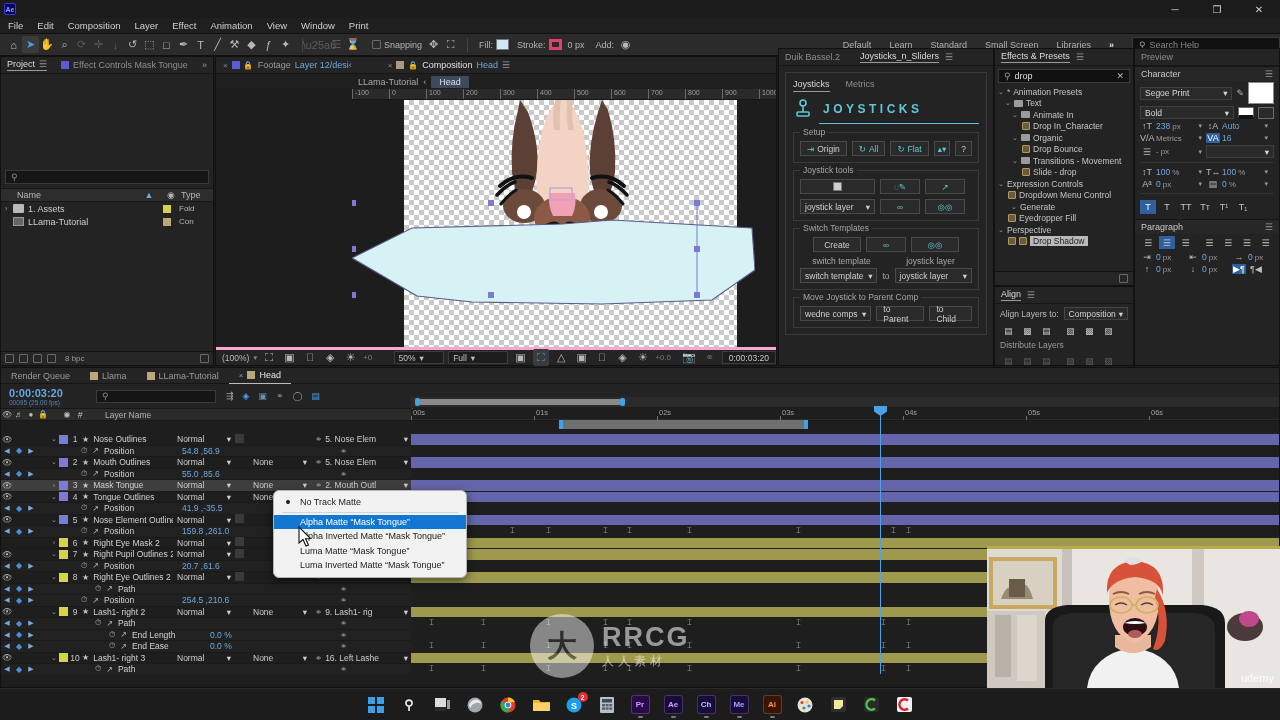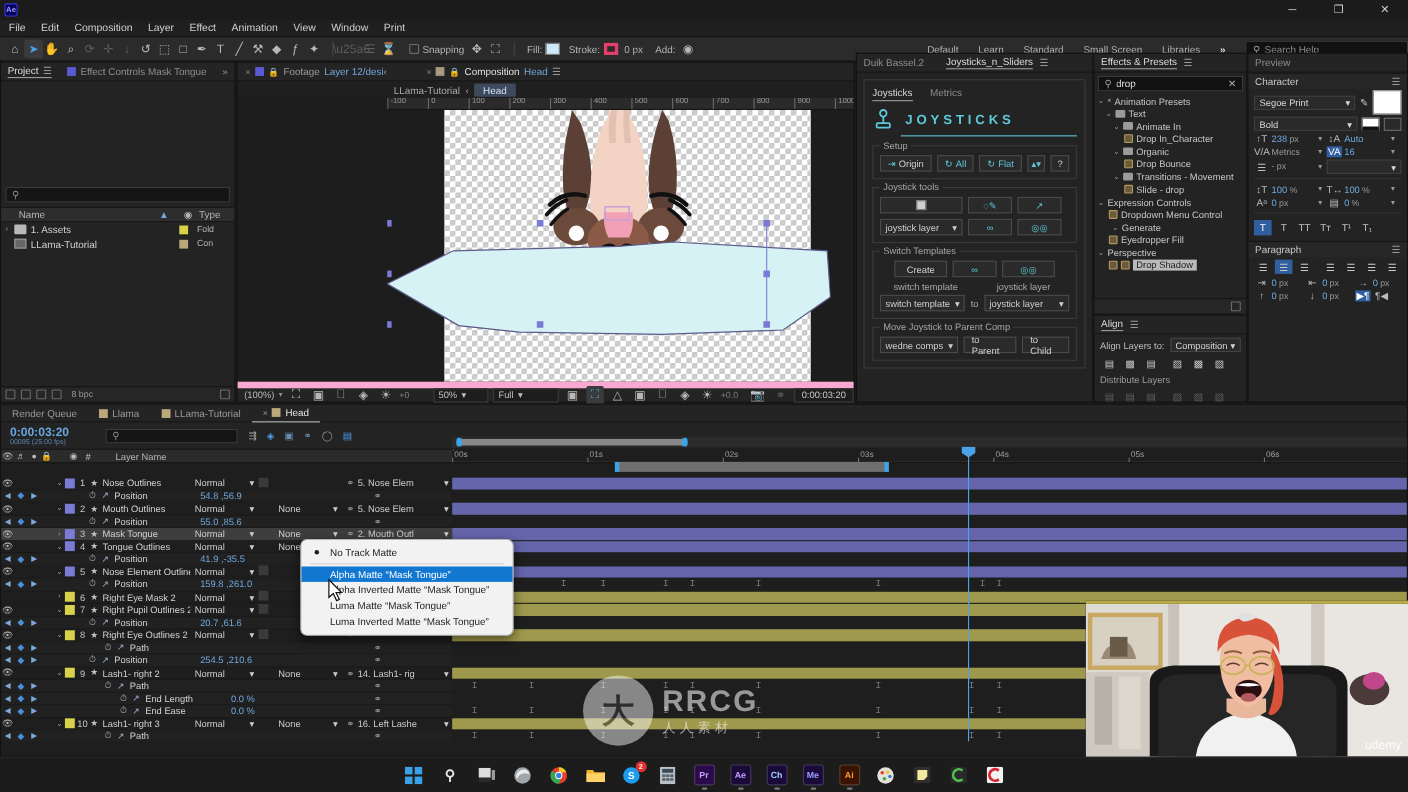--- a/index.html
+++ b/index.html
@@ -89,21 +89,21 @@
             border-bottom:1px solid #151515; overflow:hidden; }
   .ruler-h .tk{ position:absolute; top:0; font-size:7px; color:#9a9a9a; padding-left:2px;
                 border-left:1px solid #6a6a6a; height:11px; }
   .canvas-wrap{ position:absolute; left:136px; top:43px; width:403px; height:252px; background:#1d1d1d;}
   .checker{ position:absolute; left:52px; top:0; width:333px; height:252px;
             background-image:
               linear-gradient(45deg,#c9c9c9 25%,transparent 25%,transparent 75%,#c9c9c9 75%),
               linear-gradient(45deg,#c9c9c9 25%,transparent 25%,transparent 75%,#c9c9c9 75%);
             background-size:10px 10px; background-position:0 0,5px 5px; background-color:#fff;}
   .vbar{ height:18px; background:#242424; position:absolute; bottom:0; left:0; right:0;
-         display:flex; align-items:center; gap:4px; border-top:6px solid #f9a8d4; padding-left:6px;}
+         display:flex; align-items:center; gap:4px; border-top:3px solid #f9a8d4; padding-left:6px;}
   .vsel{ background:#1d1d1d;border:1px solid #3c3c3c; height:13px; display:flex;align-items:center;
          padding:0 4px; gap:4px; font-size:8.5px; color:#c0c0c0;}
   .vtc{ background:#1d1d1d; border:1px solid #3c3c3c; height:13px; display:flex;align-items:center;
         padding:0 6px; font-size:8.5px; color:#c8c8c8;}
 
   
   #duik{ left:778px; top:48px; width:216px; height:318px; background:#232323;}
   .duik-body{ margin:6px; border:1px solid #3a3a3a; padding:6px 7px; }
   .duik-tabs{ display:flex; gap:16px; font-size:9px; color:#8e8e8e; margin-bottom:7px;}
   .duik-tabs .a{ color:#d8d8d8; border-bottom:1px solid #9a9a9a; padding-bottom:2px;}
@@ -1190,21 +1190,21 @@
             <span>Normal</span>
             <span>▾</span>
           </span>
           <span class="tmbox"></span>
           <span class="tmcell">
             <span>None</span>
             <span>▾</span>
           </span>
           <span class="parcell">
             <span style="color:#9a9a9a">⚭</span>
-            <span style="flex:1">14. Lash1- rig</span>
+            <span style="flex:1">9. Lash1- rig</span>
             <span style="padding-right:3px">▾</span>
           </span>
         </div>
         <div class="row prop">
           <span style="width:12px;text-align:center;color:#7fa8d8;font-size:7px">◀</span>
           <span style="width:12px;text-align:center;color:#4a8fd8;font-size:8px">◆</span>
           <span style="width:12px;text-align:center;color:#7fa8d8;font-size:7px">▶</span>
           <span style="width:58px"></span>
           <span style="color:#bdbdbd;font-size:8px">⏱</span>
           <span style="color:#9fb8d8;font-size:8px;margin:0 5px">↗</span>

